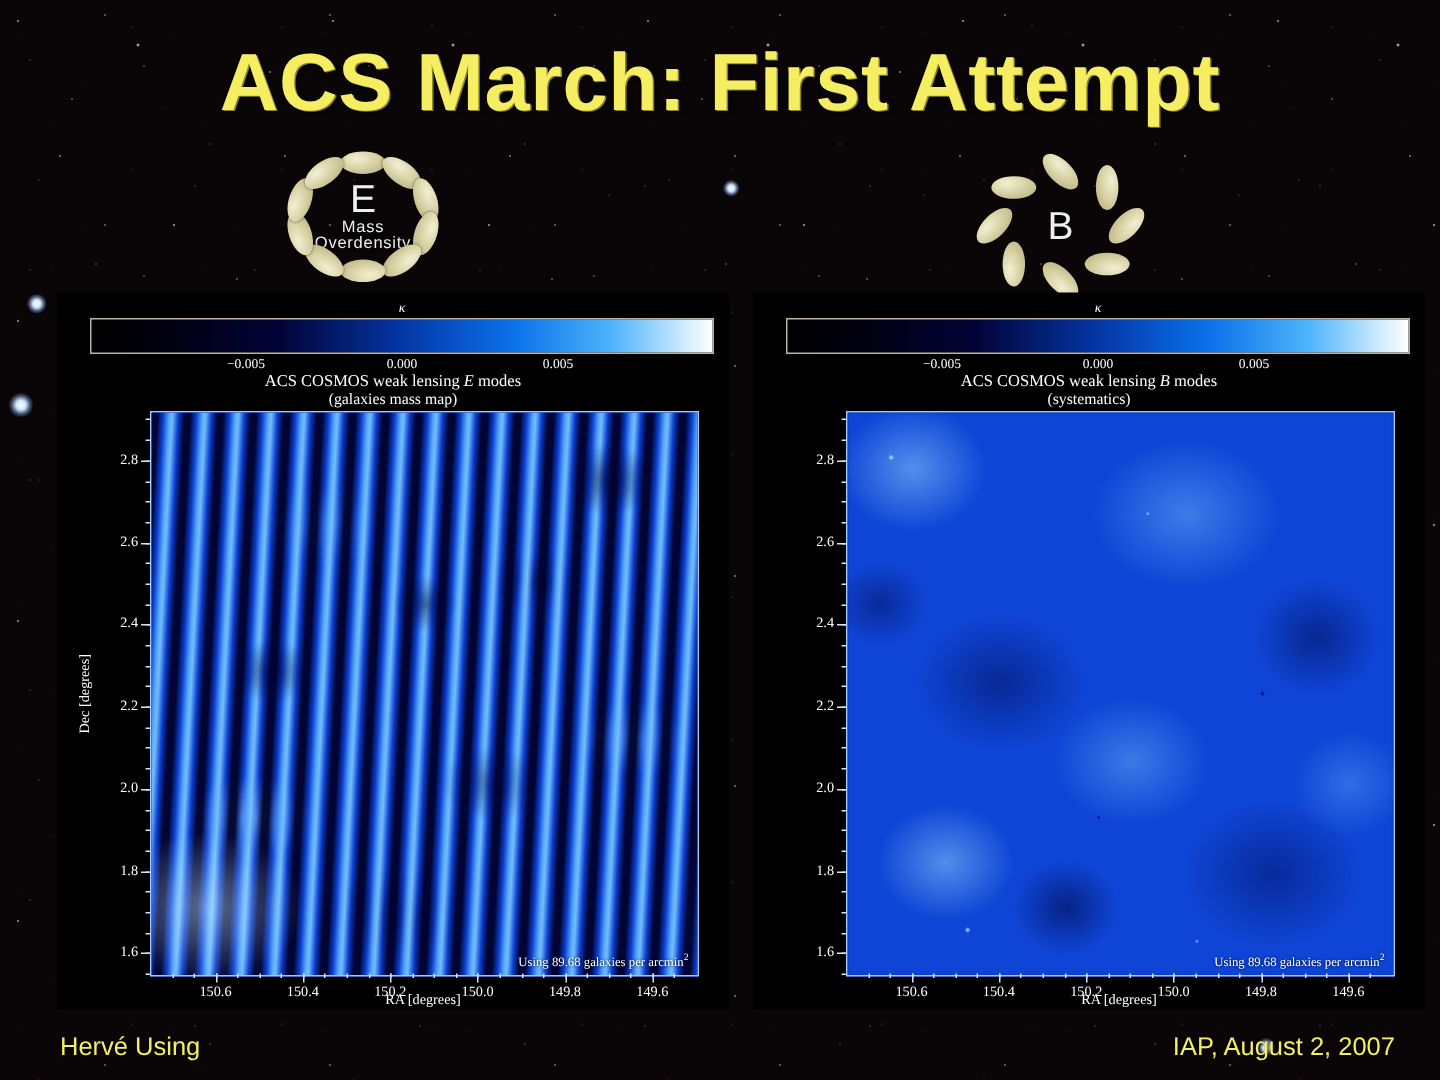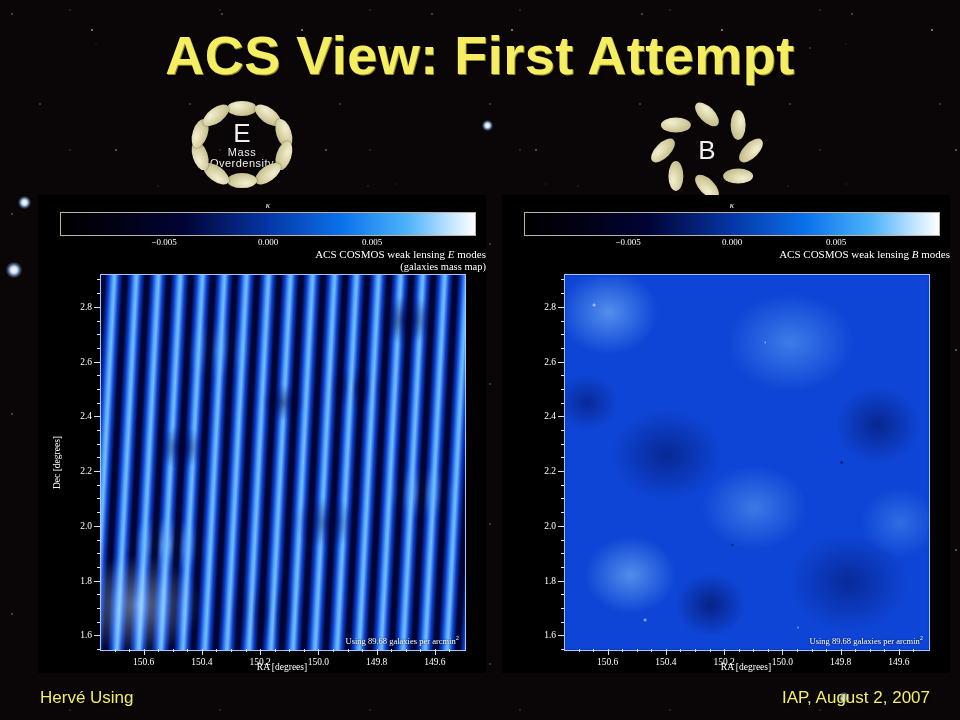--- a/index.html
+++ b/index.html
@@ -65,21 +65,21 @@
   
   .panel{position:absolute;background:#000;}
   .cbwrap{position:absolute;}
   .cbtitle{position:absolute;left:0;right:0;top:0;text-align:center;color:#fff;
     font-family:"Liberation Serif",serif;font-style:italic;font-size:9px;}
   .cbar{position:absolute;left:0;right:0;height:22px;border:1px solid #b9b4a4;
     background:linear-gradient(to right,#000000 0%,#010111 12%,#020336 30%,#0536a6 50%,#0b72ea 68%,#4fb4fb 84%,#bfe4ff 94%,#ffffff 100%);}
   .cbticks{position:absolute;left:0;right:0;height:12px;}
   .cbticks span{position:absolute;transform:translateX(-50%);color:#fff;
     font-family:"Liberation Serif",serif;font-size:9px;white-space:nowrap;}
-  .paneltitle{position:absolute;left:0;right:0;text-align:right;color:#fff;
+  .paneltitle{position:absolute;left:0;right:0;text-align:center;color:#fff;
     font-family:"Liberation Serif",serif;font-size:11px;line-height:1.15;}
   .paneltitle i{font-style:italic;}
   .paneltitle .sub{display:block;font-size:10.5px;}
 
   .plotbox{position:absolute;border:1px solid #9fc8ff;overflow:hidden;background:#0a2fb5;}
   .ticks-x,.ticks-y{position:absolute;pointer-events:none;}
   .tk{position:absolute;background:#cfe2ff;}
   .xlab{position:absolute;transform:translateX(-50%);color:#fff;
     font-family:"Liberation Serif",serif;font-size:9.5px;white-space:nowrap;}
   .ylab{position:absolute;transform:translateY(-50%);color:#fff;
@@ -156,21 +156,21 @@
 
   <div class="starfield"></div>
   <div class="starfield2"></div>
   <div class="starfield3"></div>
   <div class="bigstar" style="left:6px;top:262px;width:16px;height:16px;"></div>
   <div class="bigstar" style="left:18px;top:196px;width:13px;height:13px;"></div>
   <div class="bigstar" style="left:930px;top:470px;width:14px;height:14px;"></div>
   <div class="bigstar" style="left:482px;top:120px;width:11px;height:11px;"></div>
   <div class="bigstar" style="left:838px;top:692px;width:12px;height:12px;"></div>
 
-  <div id="title">ACS View: First Attempt</div>
+  <div id="title">ACS March: First Attempt</div>
 
   <div class="modefig" id="efig" style="left:180px;top:92px;">
     <div class="modelabel">
       <span>E</span>
       <span class="sub">Mass</span>
       <span class="sub2">Overdensity</span>
     </div>
   <div class="ell" style="transform: translate(2.69422e-15px, -36.08px) rotate(0deg);"></div>
       <div class="ell" style="transform: translate(25.8626px, -29.1893px) rotate(36deg);"></div>
       <div class="ell" style="transform: translate(41.8465px, -11.1493px) rotate(72deg);"></div>
@@ -314,20 +314,21 @@
       <div class="cbar" style="top:12px;"></div>
       <div class="cbticks" style="top:37px;">
         <span style="left:25%">−0.005</span>
         <span style="left:50%">0.000</span>
         <span style="left:75%">0.005</span>
       </div>
     </div>
 
     <div class="paneltitle" style="top:53px;">
       <span>ACS COSMOS weak lensing <i>B</i> modes</span>
+      <span class="sub">(systematics)</span>
     </div>
 
     <div class="plotbox" id="plot-right" style="left:62px;top:79px;width:364px;height:375px;">
       <div class="bmap"></div>
       <div class="bmap-dots"></div>
       <div class="note"><span>Using 89.68 galaxies per arcmin</span><sup>2</sup></div>
     </div>
 
     <div class="ticks-x" id="xt-r">
         <div class="tk" style="left: 105.68px; top: 454px; width: 1px; height: 6px;"></div>

